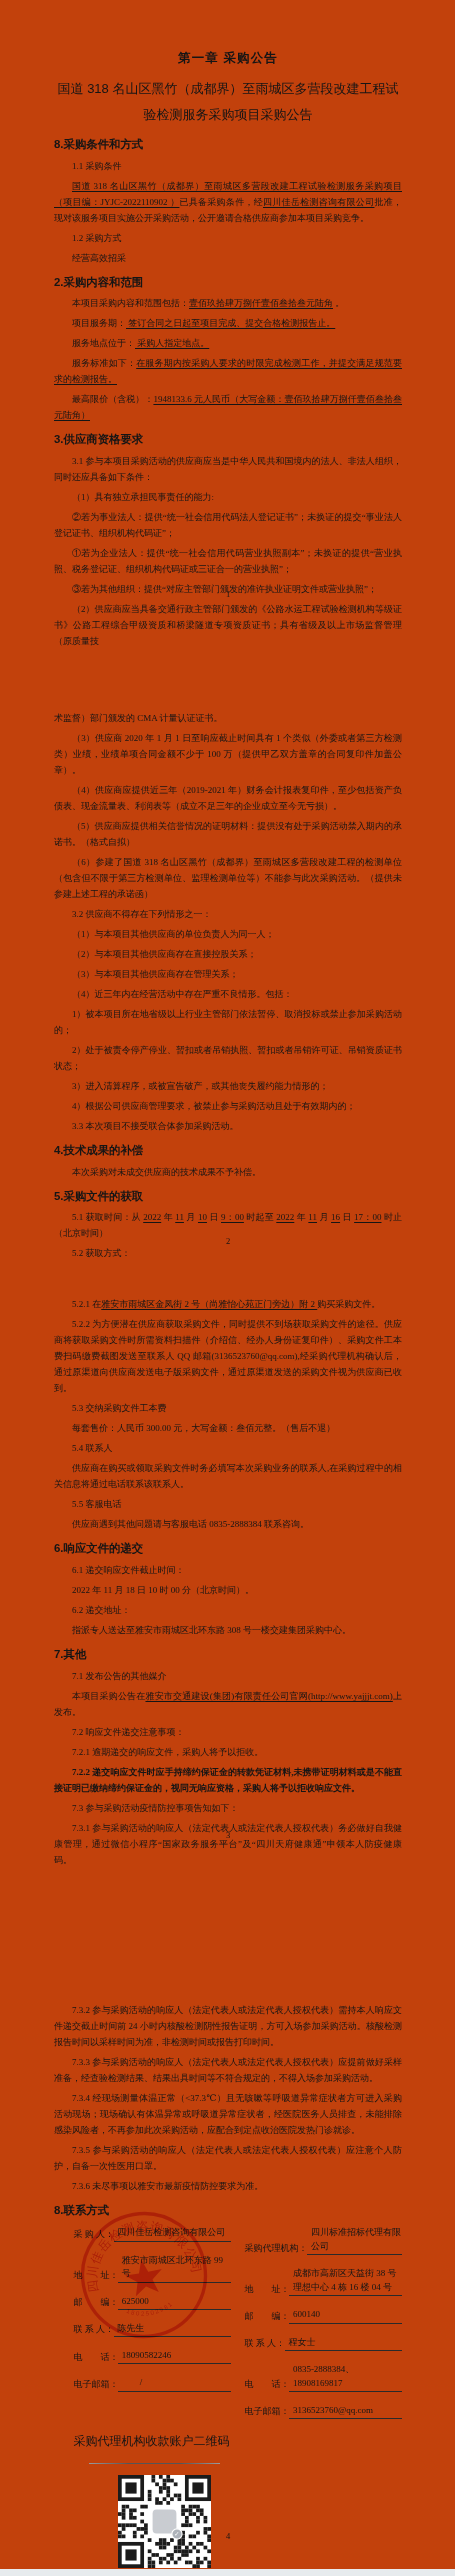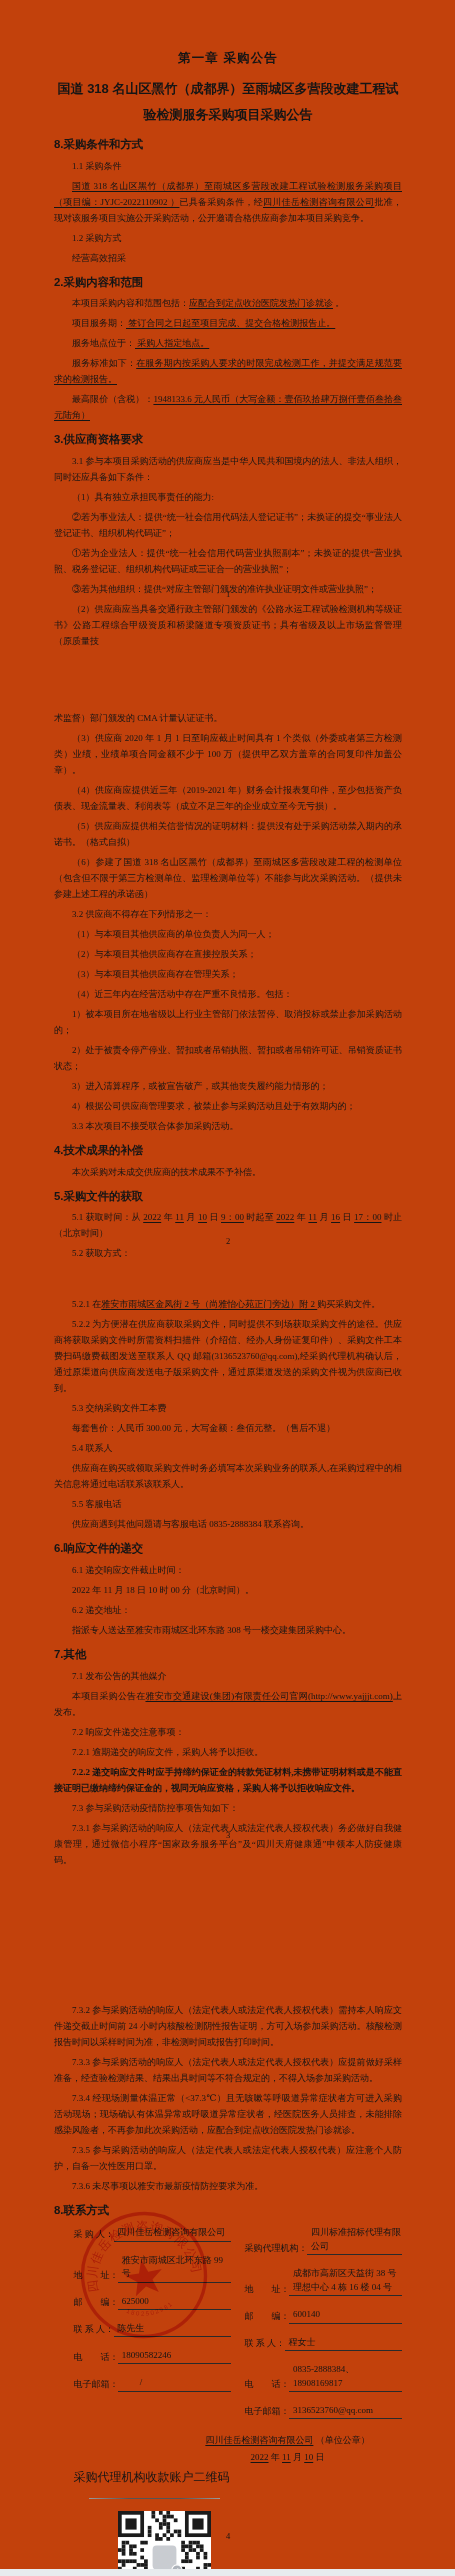--- a/index.html
+++ b/index.html
@@ -30,21 +30,21 @@
     text-align:center;
     font-family:"Liberation Sans","DejaVu Sans",sans-serif;
     font-weight:bold;
     font-size:12.5px;
     letter-spacing:1.1px;
     margin:0 0 9px 0;
   }
   .doc-title{
     text-align:center;
     font-family:"Liberation Sans","DejaVu Sans",sans-serif;
-    font-weight:bold;
+    font-weight:normal;
     font-size:13px;
     line-height:26px;
     margin:0 0 8px 0;
   }
   
   .sec-h{
     font-family:"Liberation Sans","DejaVu Sans",sans-serif;
     font-weight:bold;
     font-size:11.4px;
     margin:9px 0 5.7px 0;
@@ -145,21 +145,21 @@
         <div>国道 318 名山区黑竹（成都界）至雨城区多营段改建工程试</div>
         <div>验检测服务采购项目采购公告</div>
       </div>
       <div class="blocks">
           <div class="sec-h">8.采购条件和方式</div>
           <p class="para"><span>1.1 采购条件</span></p>
           <p class="para"><span class="u">国道 318 名山区黑竹（成都界）至雨城区多营段改建工程试验检测服务采购项目（项目编：JYJC-2022110902 ）</span><span>已具备采购条件，经</span><span class="u">四川佳岳检测咨询有限公司</span><span>批准，现对该服务项目实施公开采购活动，公开邀请合格供应商参加本项目采购竞争。</span></p>
           <p class="para"><span>1.2 采购方式</span></p>
           <p class="para"><span>经营高效招采</span></p>
           <div class="sec-h">2.采购内容和范围</div>
-          <p class="para"><span>本项目采购内容和范围包括：</span><span class="u">应配合到定点收治医院发热门诊就诊</span><span> 。</span></p>
+          <p class="para"><span>本项目采购内容和范围包括：</span><span class="u">壹佰玖拾肆万捌仟壹佰叁拾叁元陆角</span><span> 。</span></p>
           <p class="para"><span>项目服务期：</span><span class="u"> 签订合同之日起至项目完成、提交合格检测报告止。</span></p>
           <p class="para"><span>服务地点位于：</span><span class="u"> 采购人指定地点。</span></p>
           <p class="para"><span>服务标准如下：</span><span class="u">在服务期内按采购人要求的时限完成检测工作，并提交满足规范要求的检测报告。</span></p>
           <p class="para"><span>最高限价（含税）：</span><span class="u">1948133.6 元人民币（大写金额：壹佰玖拾肆万捌仟壹佰叁拾叁元陆角）</span></p>
           <div class="sec-h">3.供应商资格要求</div>
           <p class="para"><span>3.1 参与本项目采购活动的供应商应当是中华人民共和国境内的法人、非法人组织，同时还应具备如下条件：</span></p>
           <p class="para"><span>（1）具有独立承担民事责任的能力:</span></p>
           <p class="para"><span>②若为事业法人：提供“统一社会信用代码法人登记证书”；未换证的提交“事业法人登记证书、组织机构代码证”；</span></p>
           <p class="para"><span>①若为企业法人：提供“统一社会信用代码营业执照副本”；未换证的提供“营业执照、税务登记证、组织机构代码证或三证合一的营业执照”；</span></p>
           <p class="para"><span>③若为其他组织：提供“对应主管部门颁发的准许执业证明文件或营业执照”；</span></p>
@@ -285,24 +285,20 @@
               <span class="clabel">电　　话：</span>
               <span class="cvalue">0835-2888384、18908169817</span>
             </div>
             <div class="crow">
               <span class="clabel">电子邮箱：</span>
               <span class="cvalue">3136523760@qq.com</span>
             </div>
           </div>
       </div>
 
-      <div class="signature">
-        <div><span class="u">四川佳岳检测咨询有限公司</span><span> （单位公章）</span></div>
-        <div id="signature-date"><span class="u">2022</span><span> 年 </span><span class="u">11</span><span> 月 </span><span class="u">10</span><span>  日</span></div>
-      </div>
 
       <div class="qr-head">采购代理机构收款账户二维码</div>
       <div class="rule"></div>
       <div class="qr-wrap">
         <svg id="qr-svg" width="93" height="93" viewBox="0 0 164 164">
             <rect x="0" y="0" width="164" height="164" fill="#fff"></rect>
             <rect x="59.04" y="0" width="6.56" height="6.56" fill="#1b1b1b"></rect>
             <rect x="72.16" y="0" width="6.56" height="6.56" fill="#1b1b1b"></rect>
             <rect x="85.28" y="0" width="6.56" height="6.56" fill="#1b1b1b"></rect>
             <rect x="59.04" y="6.56" width="6.56" height="6.56" fill="#1b1b1b"></rect>

